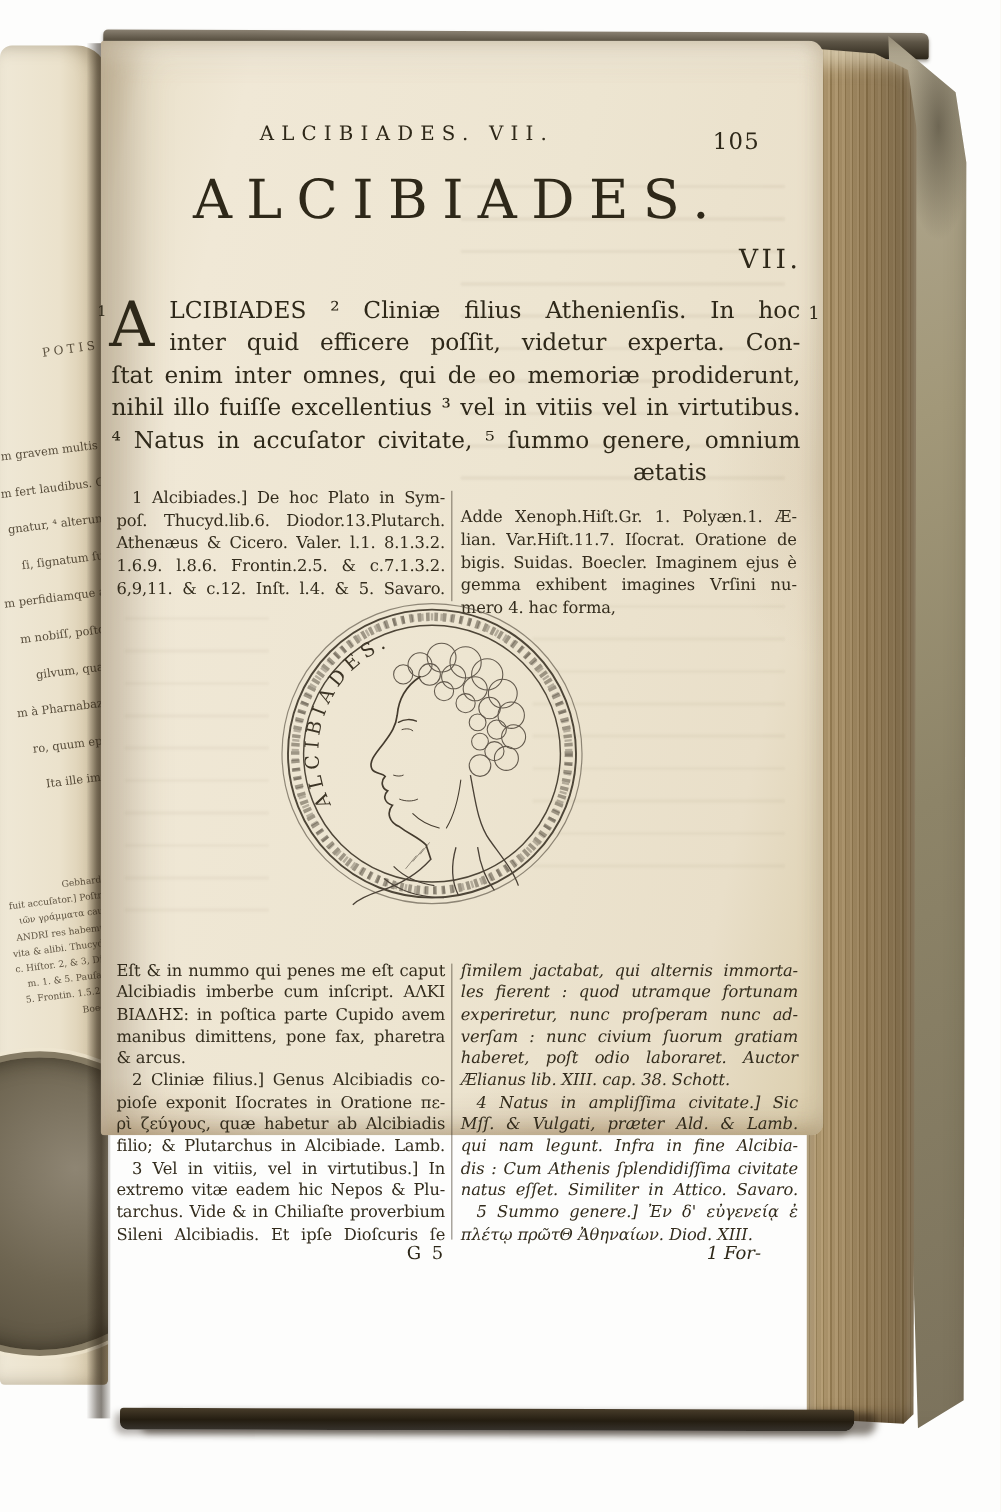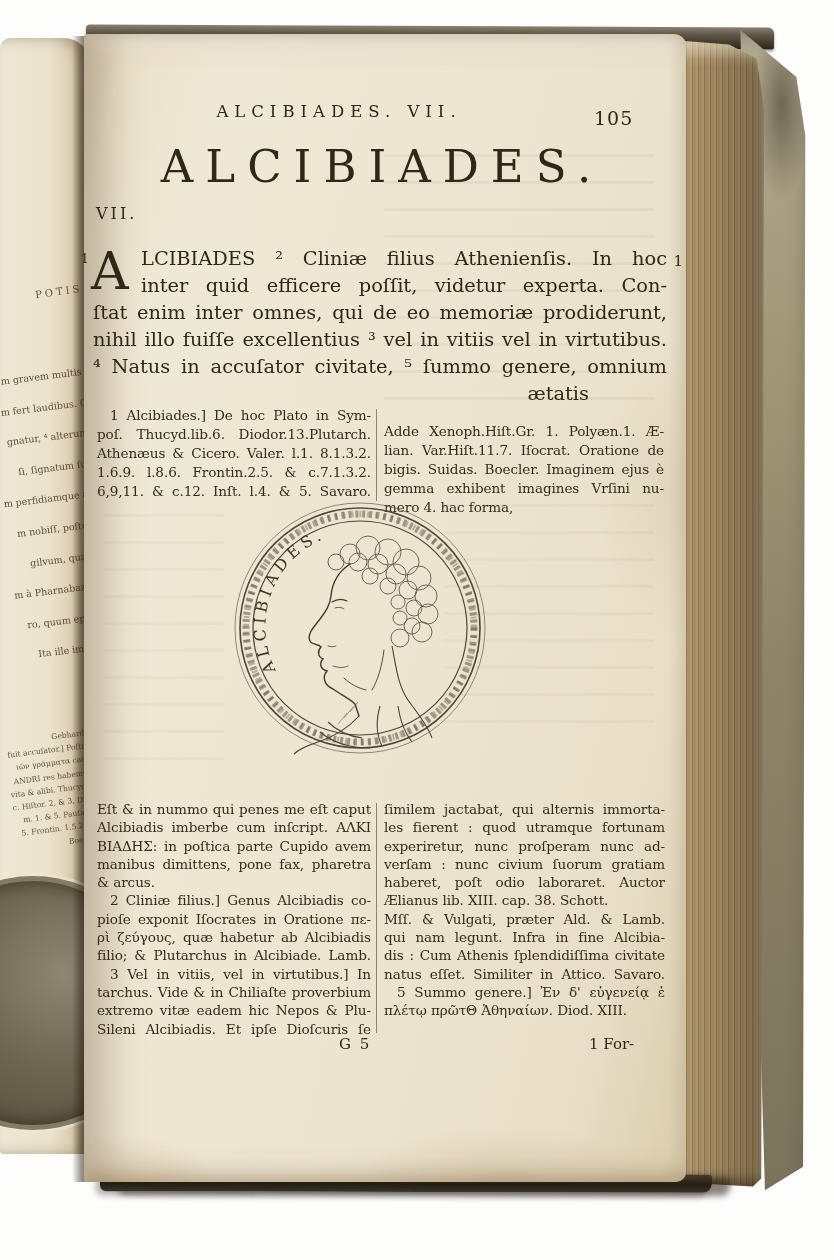--- a/index.html
+++ b/index.html
@@ -46,73 +46,73 @@
   .verso .vlines .vl{font-size:9.5px;line-height:30.6px;white-space:nowrap;color:rgba(52,41,24,.82);}
   .verso .vnotes{position:absolute;right:4px;top:688px;width:120px;text-align:right;
     transform:rotate(-7deg);transform-origin:right top;}
   .verso .vnotes .vl{font-size:7.6px;line-height:13.2px;white-space:nowrap;color:rgba(52,41,24,.78);}
   .verso .vmedallion{position:absolute;left:-96px;top:838px;width:248px;height:244px;border-radius:50%;
     border:5px solid #857b64;
     background:radial-gradient(circle at 62% 38%,#8e8573 0%,#6e6551 45%,#4f4736 100%);
     box-shadow:0 0 0 3px rgba(240,232,210,.6), inset 0 0 18px rgba(25,20,10,.6);}
 
   
-  .page{position:absolute;left:84px;top:34px;width:602px;height:1148px;
+  .page{position:absolute;left:84px;top:34px;width:602px;height:912px;
     background:
       radial-gradient(160px 70px at 4% 100%,rgba(150,108,55,.22),transparent 70%),
       radial-gradient(220px 80px at 70% 100%,rgba(150,108,55,.16),transparent 70%),
       radial-gradient(120px 200px at 100% 40%,rgba(140,105,55,.10),transparent 75%),
       linear-gradient(103deg,#dccfb2 0%,#eae1cb 5%,#f0e8d6 16%,#ede5d1 52%,#e9dfc9 84%,#dccfaf 98%),
       #ece3cf;
     border-radius:3px 12px 10px 3px;
     box-shadow:inset 26px 0 34px rgba(96,74,46,.28), inset -6px 0 14px rgba(120,92,52,.18),
                inset 0 14px 18px rgba(255,252,240,.5), inset 0 -8px 16px rgba(140,105,58,.18);}
   .bleed{position:absolute;pointer-events:none;opacity:.55;filter:blur(.7px);
     background:repeating-linear-gradient(to bottom,rgba(124,106,78,.14) 0 3px,transparent 3px 27px);}
   .bleed.b1{left:300px;top:120px;width:270px;height:250px;}
   .bleed.b2{left:360px;top:470px;width:210px;height:230px;opacity:.4;}
   .bleed.b3{left:20px;top:480px;width:120px;height:250px;opacity:.4;}
 
   .running-head{position:absolute;top:68px;left:60px;width:390px;text-align:center;
     font-size:16.5px;letter-spacing:6px;white-space:nowrap;}
   .page-num{position:absolute;top:73px;left:510px;font-size:19px;letter-spacing:1px;}
   .main-title{position:absolute;top:106px;left:12px;width:572px;text-align:center;
     font-size:45px;letter-spacing:12px;white-space:nowrap;}
-  .chapter{position:absolute;top:170px;left:12px;width:572px;text-align:left;
-    font-size:16px;letter-spacing:3px;}
+  .chapter{position:absolute;top:170px;left:12px;width:572px;text-align:right;
+    font-size:22px;letter-spacing:3px;}
 
   .para{position:absolute;top:211px;left:9px;width:574px;font-size:19.4px;line-height:27px;}
   .para .ln{text-align:justify;text-align-last:justify;white-space:nowrap2;}
   .para .ln.ind{padding-left:48px;}
   .para .ln.nj{text-align:right;text-align-last:right;padding-right:78px;}
   .dropcap{position:absolute;left:-2px;top:3px;font-size:52px;line-height:46px;}
   .sup1{position:absolute;left:-12px;top:1px;font-size:12px;}
   .mref{position:absolute;right:-16px;top:3px;font-size:15px;}
 
   .fn{font-size:13.6px;line-height:19.1px;letter-spacing:-.1px;color:#332c1d;}
   .fn .fl{text-align:justify;text-align-last:justify;white-space:nowrap2;}
   .fn .fl.ind{padding-left:13px;}
   .fn .fl.nj{text-align-last:left;}
   .fn-upper-left{position:absolute;top:372px;left:13px;width:274px;}
   .fn-upper-right{position:absolute;top:388px;left:300px;width:280px;}
   .rule-upper{position:absolute;left:292px;top:375px;width:1px;height:92px;background:rgba(62,52,36,.55);}
   .fn-lower-left{position:absolute;top:766px;left:13px;width:274px;}
   .fn-lower-left .fl,.fn-lower-right .fl{line-height:18.3px;}
-  .fn-lower-right{position:absolute;top:766px;left:300px;width:281px;}
+  .fn-lower-right{position:absolute;top:766px;left:300px;width:281px;font-style:italic;}
   .rule-lower{position:absolute;left:292px;top:769px;width:1px;height:230px;background:rgba(62,52,36,.55);}
 
   .medallion{position:absolute;left:148px;top:466px;width:256px;height:256px;}
   .caption-box{position:absolute;left:177px;top:712px;width:196px;height:44px;
     border:1px solid #5a5040;display:flex;flex-direction:column;justify-content:center;
     text-align:center;font-style:italic;font-size:13.5px;line-height:17px;color:#3b3322;
     background:rgba(238,230,214,.4);}
 
   .sig-line{position:absolute;top:1001px;left:13px;width:568px;height:20px;font-size:15px;}
   .sig{position:absolute;left:242px;letter-spacing:2px;}
-  .catchword{position:absolute;left:492px;}
+  .catchword{position:absolute;left:492px;font-style:italic;}
 
   svg text{font-family:"DejaVu Serif",serif;}
 </style>
 </head>
 <body>
 
 <div class="stage">
 
   <div class="top-edge"></div>
   <div class="cover"></div>
@@ -257,33 +257,34 @@
     <div class="fl">Eſt &amp; in nummo qui penes me eſt caput</div>
         <div class="fl">Alcibiadis imberbe cum inſcript. ΑΛΚΙ</div>
         <div class="fl">ΒΙΑΔΗΣ: in poſtica parte Cupido avem</div>
         <div class="fl">manibus dimittens, pone fax, pharetra</div>
         <div class="fl nj">&amp; arcus.</div>
         <div class="fl ind">2 Cliniæ filius.] Genus Alcibiadis co-</div>
         <div class="fl">pioſe exponit Iſocrates in Oratione πε-</div>
         <div class="fl">ρὶ ζεύγους, quæ habetur ab Alcibiadis</div>
         <div class="fl">filio; &amp; Plutarchus in Alcibiade. Lamb.</div>
         <div class="fl ind">3 Vel in vitiis, vel in virtutibus.] In</div>
+        <div class="fl">extremo vitæ eadem hic Nepos &amp; Plu-</div>
         <div class="fl">tarchus. Vide &amp; in Chiliaſte proverbium</div>
-        <div class="fl">extremo vitæ eadem hic Nepos &amp; Plu-</div>
         <div class="fl">Sileni Alcibiadis. Et ipſe Dioſcuris ſe</div>
       </div>
     <div class="rule-lower"></div>
     <div class="fn fn-lower-right">
 
     <div class="fl">ſimilem jactabat, qui alternis immorta-</div>
         <div class="fl">les fierent : quod utramque fortunam</div>
         <div class="fl">experiretur, nunc proſperam nunc ad-</div>
         <div class="fl">verſam : nunc civium ſuorum gratiam</div>
         <div class="fl">haberet, poſt odio laboraret. Auctor</div>
         <div class="fl nj">Ælianus lib. XIII. cap. 38. Schott.</div>
+        <div class="fl ind">4 Natus in ampliſſima civitate.] Sic</div>
         <div class="fl">Mſſ. &amp; Vulgati, præter Ald. &amp; Lamb.</div>
         <div class="fl">qui nam legunt. Infra in fine Alcibia-</div>
         <div class="fl">dis : Cum Athenis ſplendidiſſima civitate</div>
         <div class="fl">natus eſſet. Similiter in Attico. Savaro.</div>
         <div class="fl ind">5 Summo genere.] Ἐν δ' εὐγενείᾳ ἐ</div>
         <div class="fl nj">πλέτῳ πρῶτΘ Ἀθηναίων. Diod. XIII.</div>
       </div>
 
     <div class="sig-line">
       <span class="sig">G 5</span>

